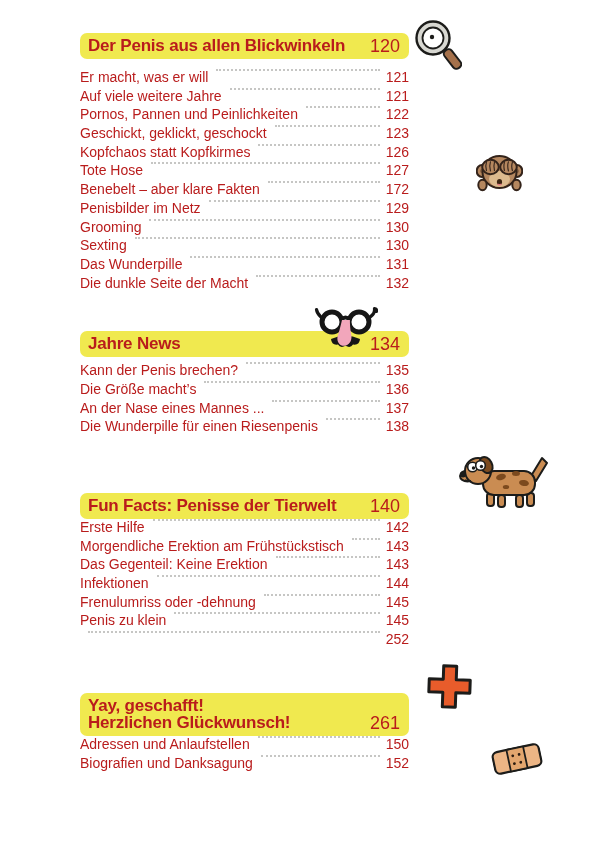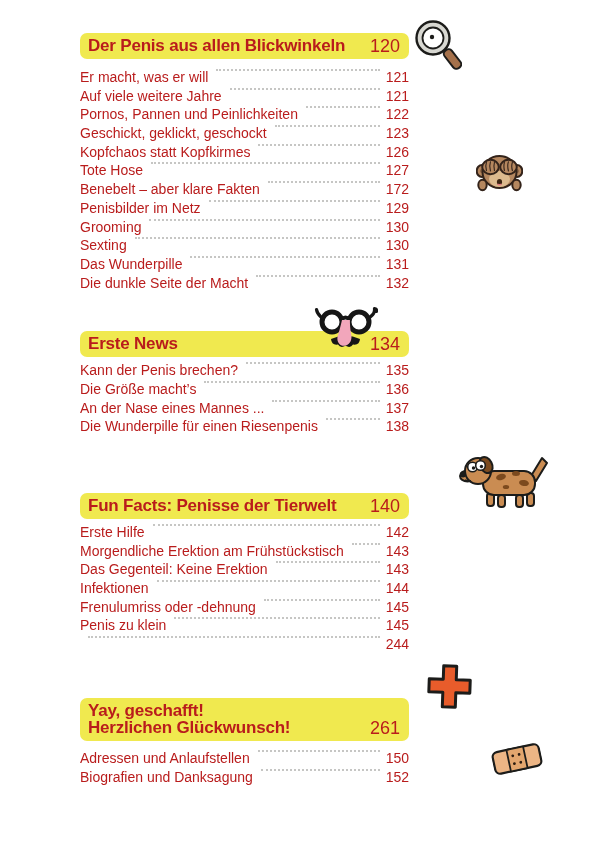--- a/index.html
+++ b/index.html
@@ -39,22 +39,22 @@
     line-height: 16px;
     padding-bottom: 1px;
     flex: 0 0 auto;
   }
   .bar-s1 { margin-top: 33px; }
   .bar-s2 { margin-top: 38px; }
   .bar-s3 { margin-top: 56px; }
   .bar-s4 { margin-top: 43px; gap: 8px; }
   .list-s1 { margin-top: 10px; }
   .list-s2 { margin-top: 5px; }
-  .list-s3 { margin-top: 5px; }
-  .list-s4 { margin-top: 9px; }
+  .list-s3 { }
+  .list-s4 { }
   
   .row {
     display: flex;
     align-items: flex-start;
     height: 18.7px;
     font-size: 14px;
   }
   .row .label {
     white-space: nowrap;
     line-height: 17px;
@@ -147,21 +147,21 @@
           <span class="pnum">131</span>
         </div>
       <div class="row">
           <span class="label">Die dunkle Seite der Macht</span>
           <span class="leader"></span>
           <span class="pnum">132</span>
         </div>
     </div>
 
     <div class="bar bar-s2">
-      <span class="bar-title">Erste News</span>
+      <span class="bar-title">Jahre News</span>
       <span class="bar-page">134</span>
     </div>
     <div class="list list-s2">
       <div class="row">
           <span class="label">Kann der Penis brechen?</span>
           <span class="leader"></span>
           <span class="pnum">135</span>
         </div>
       <div class="row">
           <span class="label">Die Größe macht’s</span>
@@ -210,21 +210,21 @@
           <span class="leader"></span>
           <span class="pnum">145</span>
         </div>
       <div class="row">
           <span class="label">Penis zu klein</span>
           <span class="leader"></span>
           <span class="pnum">145</span>
         </div>
       <div class="row">
           <span class="leader"></span>
-          <span class="pnum">244</span>
+          <span class="pnum">252</span>
         </div>
     </div>
 
     <div class="bar bar--tall bar-s4">
       <span class="bar-title">Yay, geschafft!
 Herzlichen Glückwunsch!</span>
       <span class="bar-page">261</span>
     </div>
     <div class="list list-s4">
       <div class="row">

